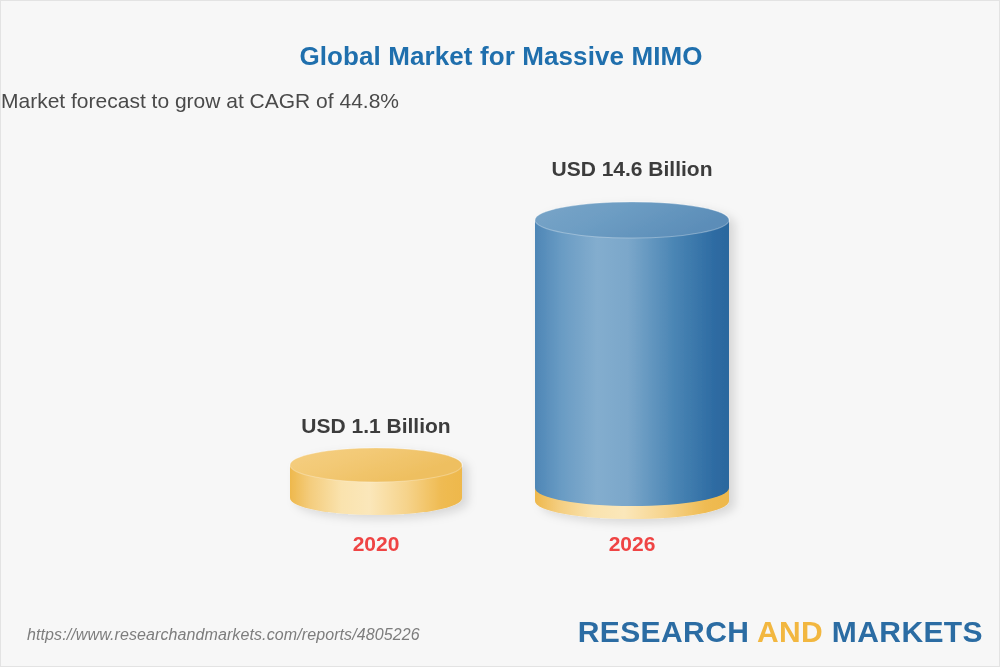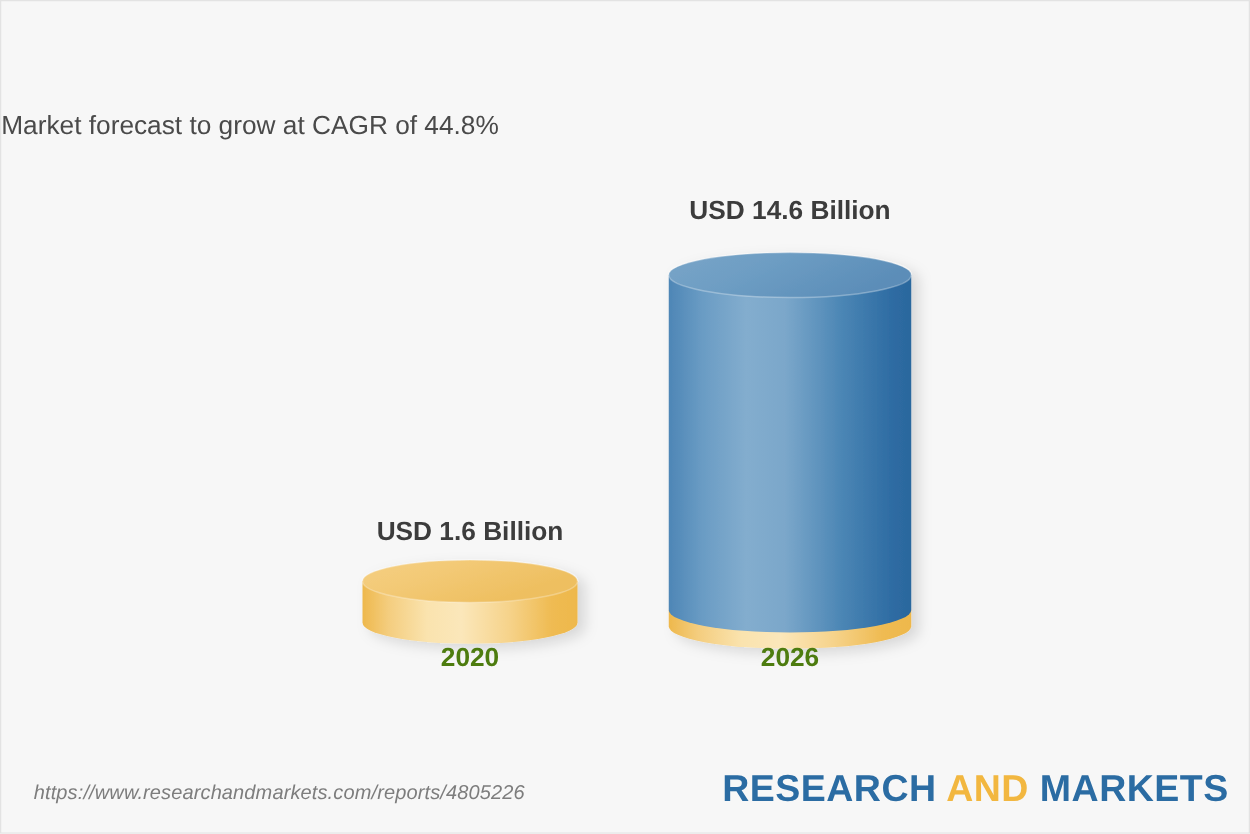--- a/index.html
+++ b/index.html
@@ -77,23 +77,23 @@
     left: 527px;
     top: 156px;
     width: 208px;
   }
 
   
   .cat-label {
     position: absolute;
     font-size: 21px;
     font-weight: bold;
-    color: #4d7c0f;
-    text-align: center;
-    top: 514px;
+    color: #ef4444;
+    text-align: center;
+    top: 531px;
     white-space: nowrap;
   }
 
   .cat-label-2020 { left: 275px; width: 200px; }
   .cat-label-2026 { left: 527px; width: 208px; text-align: center; }
 
   
   .cylinder-svg {
     position: absolute;
     left: 0;
@@ -141,20 +141,21 @@
     letter-spacing: 0.42px;
     margin-top: 3px;
     white-space: nowrap;
   }
 </style>
 </head>
 <body>
 
 <div class="infographic">
 
+  <div class="chart-title">Global Market for Massive MIMO</div>
 
   <div class="chart-subtitle">Market forecast to grow at CAGR of 44.8%</div>
 
   <div class="plot-area">
 
     <svg class="cylinder-svg" viewBox="0 0 1000 600">
       <defs>
 
         <linearGradient id="blueBody" x1="0" y1="0" x2="1" y2="0">
           <stop offset="0%" stop-color="#4e86b6"></stop>
@@ -206,21 +207,21 @@
 
       <g filter="url(#softShadow)">
 
         <path d="M 289,464 L 289,497 A 86,17 0 0 0 461,497 L 461,464 Z" fill="url(#yellowBody)"></path>
 
         <ellipse cx="375" cy="464" rx="86" ry="17" fill="url(#yellowTop)"></ellipse>
         <ellipse cx="375" cy="464" rx="86" ry="17" fill="none" stroke="#ffffff" stroke-opacity="0.28" stroke-width="1.2"></ellipse>
       </g>
     </svg>
 
-    <div class="value-label value-label-2020">USD 1.6 Billion</div>
+    <div class="value-label value-label-2020">USD 1.1 Billion</div>
 
     <div class="value-label value-label-2026">USD 14.6 Billion</div>
 
     <div class="cat-label cat-label-2020">2020</div>
 
     <div class="cat-label cat-label-2026">2026</div>
 
   </div>
 
   <div class="footer-url">https://www.researchandmarkets.com/reports/4805226</div>

